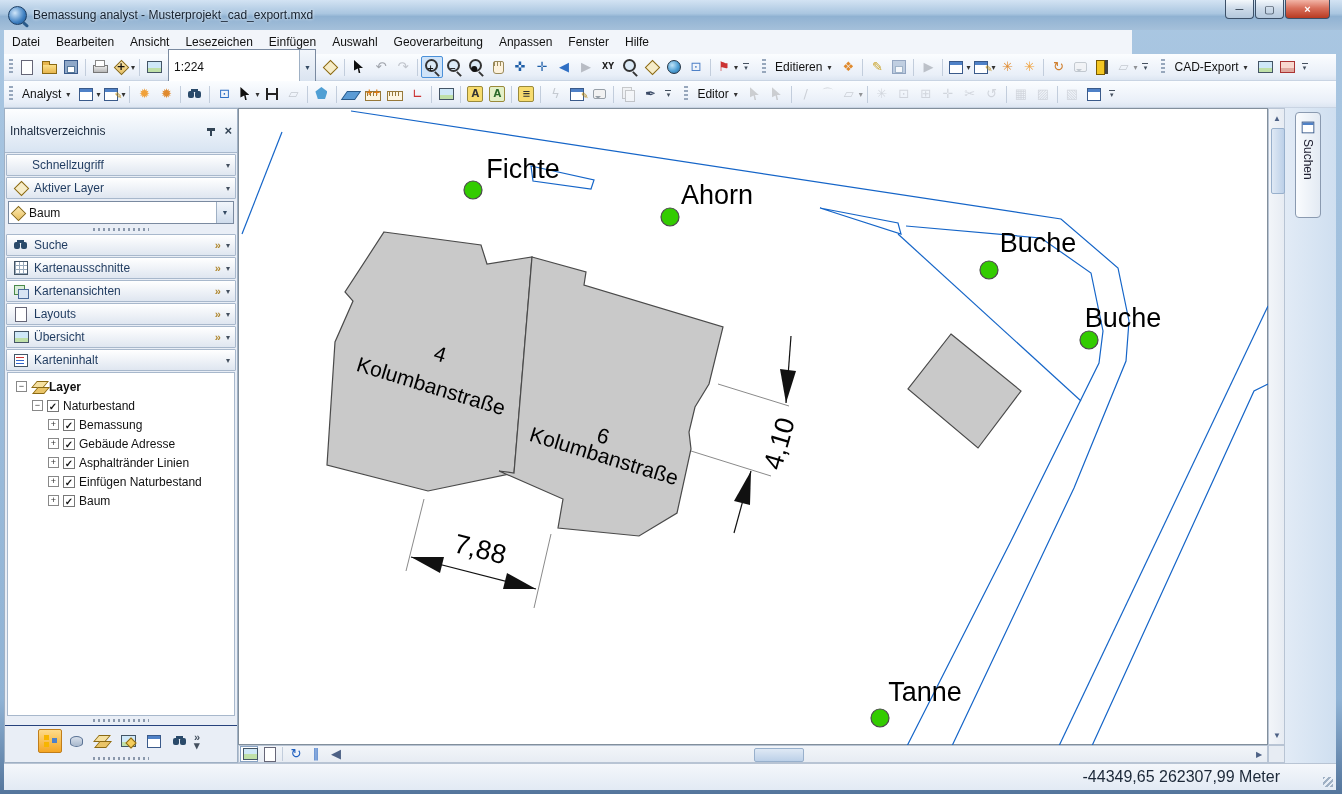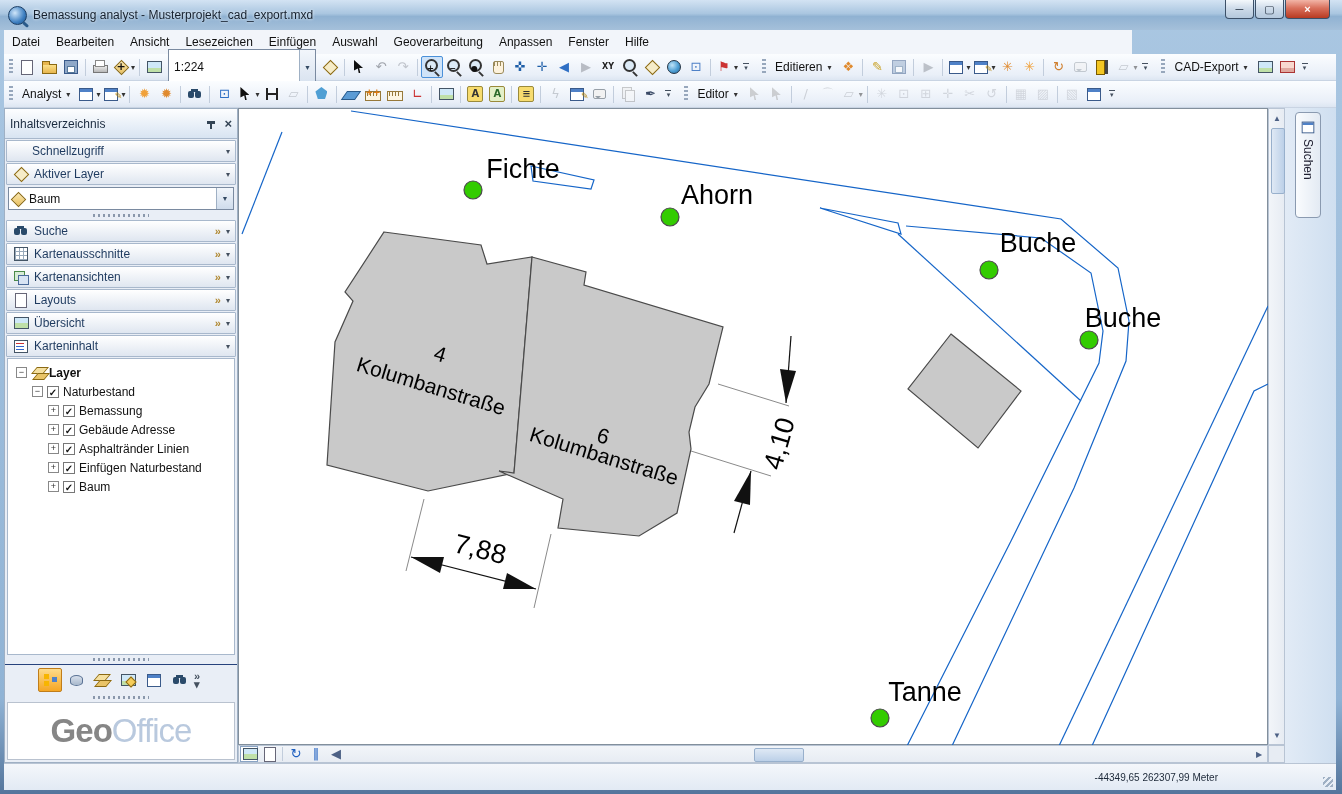--- a/index.html
+++ b/index.html
@@ -111,21 +111,21 @@
   .ic-views::after{content:'';position:absolute;left:6px;top:7px;width:9px;height:8px;background:#d8e4f4;border:1px solid #4a6a9a}
   .ic-list::before{content:'';position:absolute;left:2px;top:3px;width:12px;height:11px;background:#fff;border:1px solid #456}
   .ic-list::after{content:'';position:absolute;left:4px;top:6px;width:8px;height:1px;background:#c33;box-shadow:0 3px 0 #36c,0 6px 0 #36c}
   .ic-maplayer::before{content:'';position:absolute;left:2px;top:3px;width:13px;height:10px;border:1px solid #456;
     background:linear-gradient(180deg,#cfe8f8 55%,#bfe0a8 55%)}
   .ic-maplayer::after{content:'';position:absolute;left:8px;top:7px;width:6px;height:6px;transform:rotate(45deg);background:#f5cd5a;border:1px solid #8a6914}
   
   .sidebar{position:absolute;left:4px;top:108px;width:234px;height:655px;background:#e9eef6;
     border:1px solid #9fb0c4;box-sizing:border-box;display:flex;flex-direction:column}
   .sb-header{height:21px;background:linear-gradient(180deg,#fdfeff,#d8e4f2);border-bottom:1px solid #a8b8cc;
-    display:flex;align-items:center;padding:4px 5px;font-size:12px;color:#1c2c40}
+    display:flex;align-items:center;padding:11px 5px;font-size:12px;color:#1c2c40}
   .sb-header .sp{flex:1}
   .pin{width:10px;height:10px;position:relative;margin-right:8px}
   .pin::before{content:'';position:absolute;left:4px;top:5px;width:2px;height:5px;background:#345}
   .pin::after{content:'';position:absolute;left:1px;top:2px;width:8px;height:3px;background:#345}
   .sb-close{font-size:13px;font-weight:bold;color:#345;line-height:10px}
   .sb-sec{height:22px;margin:1px 1px 0;border:1px solid #a8b8cc;border-radius:1px;
     background:linear-gradient(180deg,#ffffff,#dfe6f0);display:flex;align-items:center;padding:0 5px;box-sizing:border-box}
   .sb-sec .lbl{font-size:12px;font-weight:normal;color:#1e3a5f;margin-left:4px}
   .sb-sec .sp{flex:1}
   .sb-sec .more{color:#b08830;font-size:11px;margin-right:5px;font-weight:bold}
@@ -179,21 +179,21 @@
   
   .rgutter{position:absolute;left:1285px;top:108px;width:51px;height:655px;background:linear-gradient(90deg,#e2ebf6,#cfdff0)}
   .search-tab{position:absolute;left:10px;top:4px;width:26px;height:106px;background:linear-gradient(90deg,#fafcfe,#e3eaf3);
     border:1px solid #8a9ab0;border-radius:4px;display:flex;flex-direction:column;align-items:center;padding-top:5px;box-sizing:border-box}
   .search-tab .ticon{transform:scale(.9)}
   .search-tab .vlabel{writing-mode:vertical-rl;font-size:12px;color:#223;margin-top:3px}
   
   .statusbar{position:absolute;left:4px;top:763px;width:1332px;height:27px;
     background:linear-gradient(180deg,#f4f7fb,#e2eaf4);border-top:1px solid #b8c4d4;box-sizing:border-box;
     display:flex;align-items:center}
-  .coords{margin-left:auto;margin-right:118px;font-size:10px;color:#1c2838}
+  .coords{margin-left:auto;margin-right:56px;font-size:16px;color:#1c2838}
   .grip-corner{position:absolute;right:3px;bottom:3px;width:10px;height:10px;
     background:repeating-linear-gradient(135deg,#9fb0c4 0 2px,transparent 2px 4px)}
 </style>
 </head>
 <body>
 
 <div class="titlebar">
   <span class="app-ico"></span>
   <span class="title-text">Bemassung analyst - Musterprojekt_cad_export.mxd</span>
   <div class="winbtns">
@@ -660,24 +660,20 @@
       </span>
       <span class="toc-btn">
         <span class="ticon ic-table"></span>
       </span>
       <span class="toc-btn">
         <span class="ticon ic-binoc"></span>
       </span>
       <span class="toc-more">»<br>▾</span>
     </div>
   <div class="handle"></div>
-  <div class="logo-card">
-    <span class="geo">Geo</span>
-      <span class="office">Office</span>
-  </div>
 </div>
 
 <div class="map-wrap" id="map-wrap">
     <svg width="1030" height="637" viewBox="0 0 1030 637">
       <polyline points="112,2 822,110 879,159 890,212 887,252 835,379 712,639" fill="none" stroke="#1565c8" stroke-width="1.2"></polyline>
       <polyline points="667,117 802,129 852,164 864,222 860,254 772,432 667,639" fill="none" stroke="#1565c8" stroke-width="1.2"></polyline>
       <polyline points="659,125 842,292" fill="none" stroke="#1565c8" stroke-width="1.2"></polyline>
       <polyline points="43,23 3,125" fill="none" stroke="#1565c8" stroke-width="1.2"></polyline>
       <polyline points="1029,197 819,639" fill="none" stroke="#1565c8" stroke-width="1.2"></polyline>
       <polyline points="1029,275 1015,282 852,639" fill="none" stroke="#1565c8" stroke-width="1.2"></polyline>

